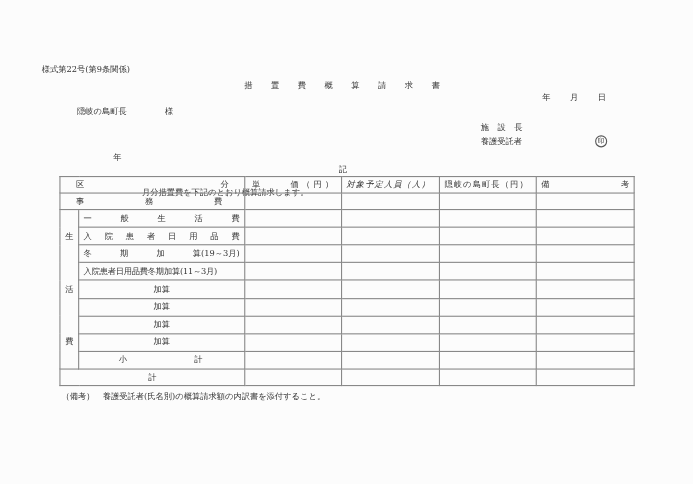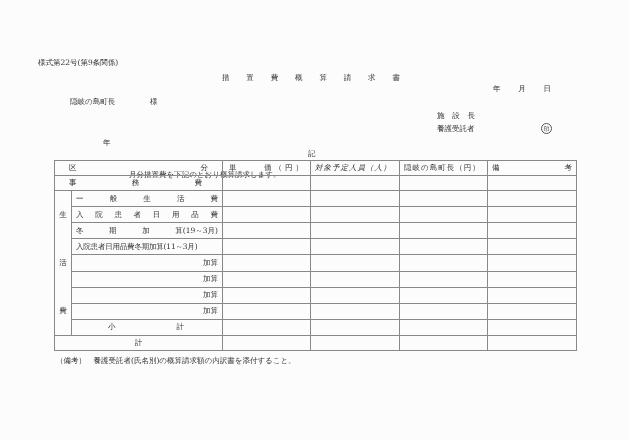--- a/index.html
+++ b/index.html
@@ -10,21 +10,21 @@
   .abs { position:absolute; white-space:nowrap; }
   table.grid {
     position:absolute; left:54px; top:160px; border-collapse:collapse;
     table-layout:fixed; width:522px;
   }
   table.grid td {
     border:1px solid #888; height:15px; padding:0 4px; font-size:7.5px; color:#333;
     overflow:hidden; white-space:nowrap; box-sizing:border-box;
   }
   .jus { display:flex; justify-content:space-between; }
-  .right { text-align:right; }
+  .right { text-align:center; }
   .center { text-align:center; }
   .vert { text-align:center; vertical-align:middle; padding:0 !important; }
   .vert .vwrap { display:flex; flex-direction:column; justify-content:space-around; align-items:center; height:144px; }
   .seal {
     display:inline-block; width:9px; height:9px; border:1px solid #555; border-radius:50%;
     font-size:6px; line-height:9px; text-align:center;
   }
 </style>
 </head>
 <body>

